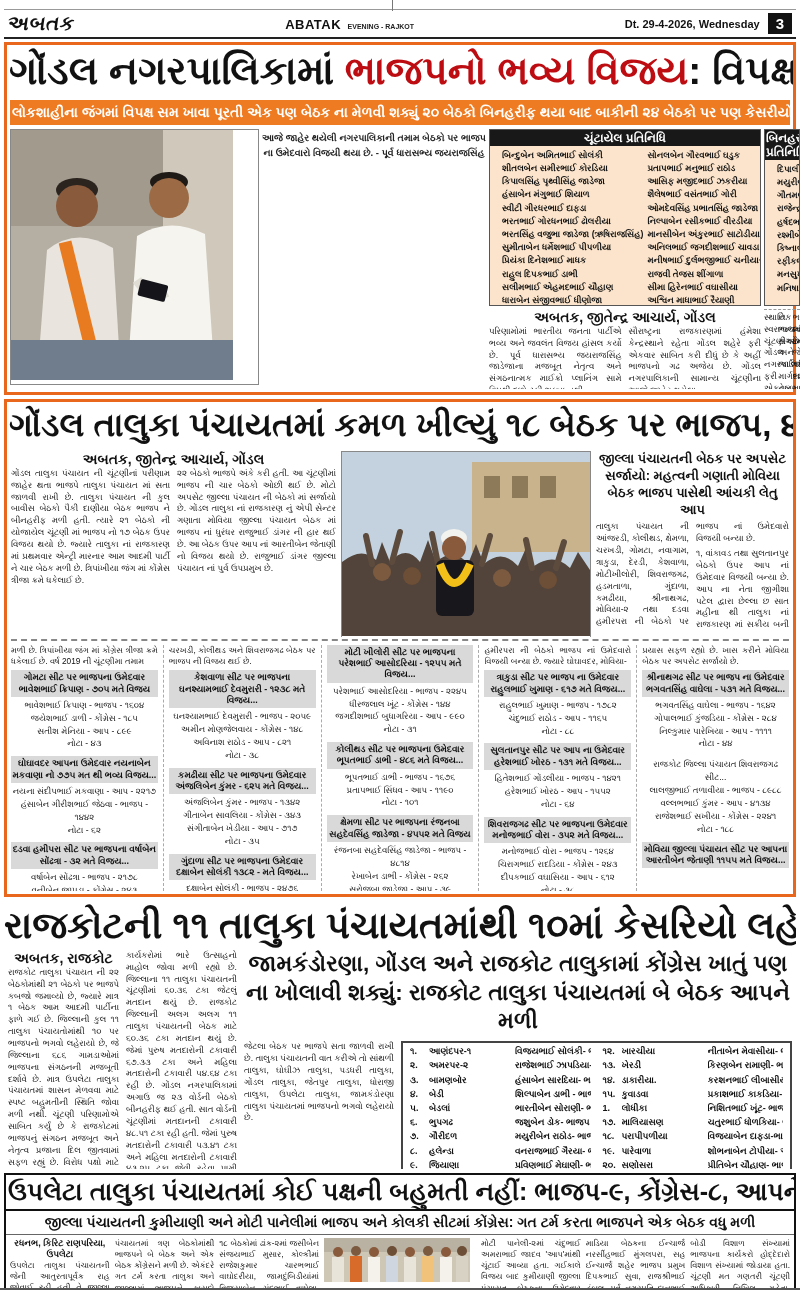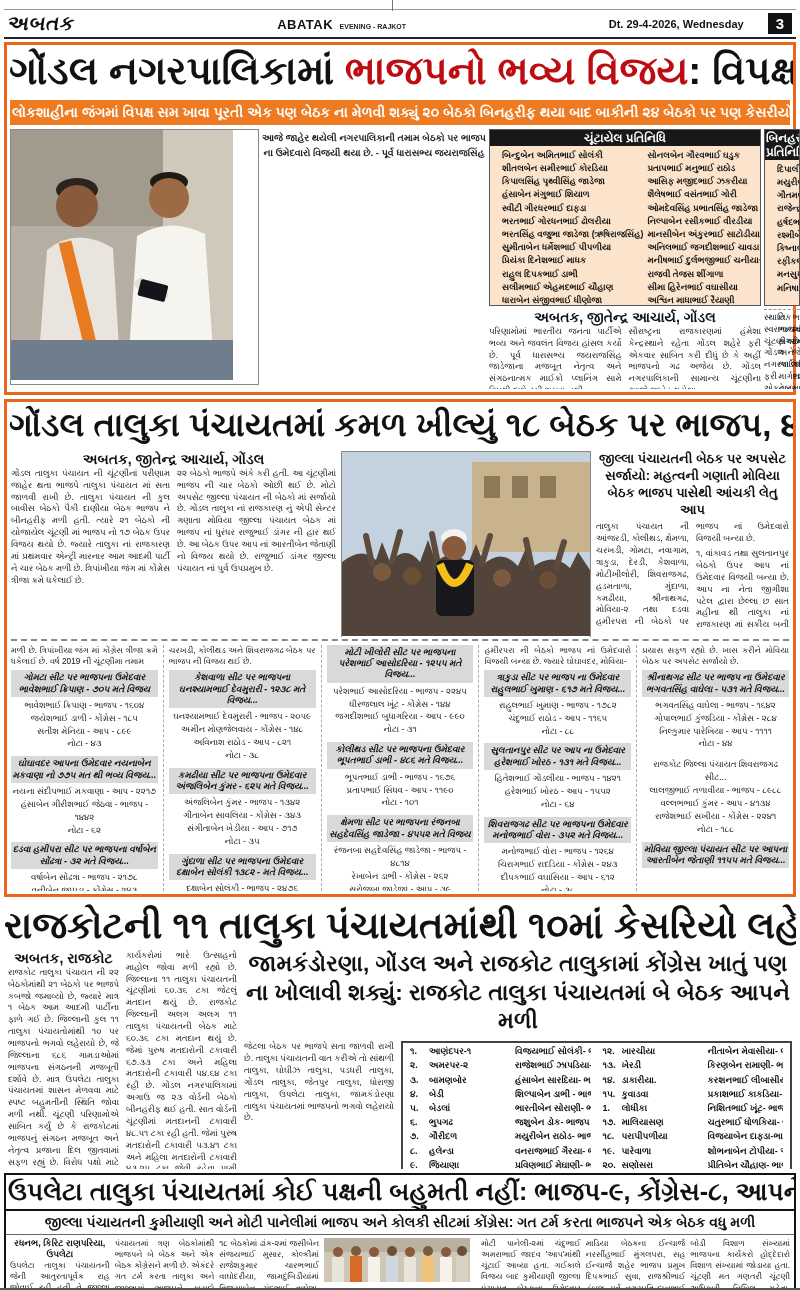--- a/index.html
+++ b/index.html
@@ -10,21 +10,21 @@
   .regmark { position:absolute; left:392px; top:0; width:1px; height:11px; background:#777; }
 
   
   .masthead { display:flex; align-items:center; justify-content:space-between;
               margin-top:9px; border-top:1px solid #999; border-bottom:2px solid #222;
               height:30px; padding:1px 4px; }
   .logo { font-size:20px; font-weight:800; letter-spacing:.5px; transform:skewX(-8deg); color:#111; }
   .mast-center { text-align:center; line-height:1; }
   .mast-title { font-size:13px; font-weight:800; letter-spacing:.5px; color:#111; }
   .mast-sub { font-size:7px; font-weight:700; color:#222; margin-left:2px; }
-  .mast-right { display:flex; align-items:center; gap:24px; }
+  .mast-right { display:flex; align-items:center; gap:8px; }
   .mast-date { font-size:11px; font-weight:700; color:#111; }
   .pageno { background:#121212; color:#fff; font-size:15px; font-weight:800; padding:2px 8px; }
 
   
   .byline { font-weight:800; text-align:center; font-size:14px; color:#111; }
   p.bodytxt, .bodytxt p { font-size:8.6px; line-height:1.38; text-align:justify; color:#111; margin-bottom:3px; }
   .cols2 { column-count:2; column-gap:7px; }
   .cols3 { column-count:3; column-gap:7px; }
   .pretext:empty { display:none; }
 
@@ -54,21 +54,21 @@
   .s2left { width:325px; flex:none; }
   .photo2wrap { width:250px; flex:none; border:1px solid #888; overflow:hidden; align-self:flex-start; }
   .s2right { flex:1; }
   .subhl2 { font-size:13px; font-weight:800; text-align:center; line-height:1.3; color:#111; margin-bottom:3px; }
   .resultgrid { display:flex; gap:5px; border-top:2px dashed #888; margin:2px 4px 3px; padding-top:4px;
                 height:252px; overflow:hidden; }
   .rescol { flex:1; min-width:0; }
   .rescol + .rescol { border-left:1px dashed #aaa; padding-left:5px; }
   .pretext { font-size:8.3px; line-height:1.35; text-align:justify; color:#111; margin-bottom:3px; }
   .resbox { margin-bottom:3px; }
-  .resh { background:#d9d9d9; font-weight:800; font-size:9px; line-height:1.25; text-align:center; padding:2px 1px; color:#111;font-style:italic; }
+  .resh { background:#d9d9d9; font-weight:800; font-size:9px; line-height:1.25; text-align:center; padding:2px 1px; color:#111; }
   .resb { font-size:8.6px; text-align:center; line-height:1.5; white-space:pre-line; padding:2px 0 3px; color:#111; }
 
   
   .story3 { margin-top:2px; }
   .hl3 { font-size:37px; font-weight:800; text-align:center; padding:6px 0 3px; color:#111; white-space:nowrap; overflow:hidden; }
   .s3row { display:flex; gap:7px; padding:0 4px; height:219px; overflow:hidden; }
   .s3col { width:111px; flex:none; overflow:hidden; }
   .s3right { flex:1; min-width:0; }
   .subhl3 { font-size:22.5px; font-weight:800; text-align:center; line-height:1.28; color:#111; }
   .s3bottom { display:flex; gap:7px; margin-top:5px; height:130px; overflow:hidden; }

